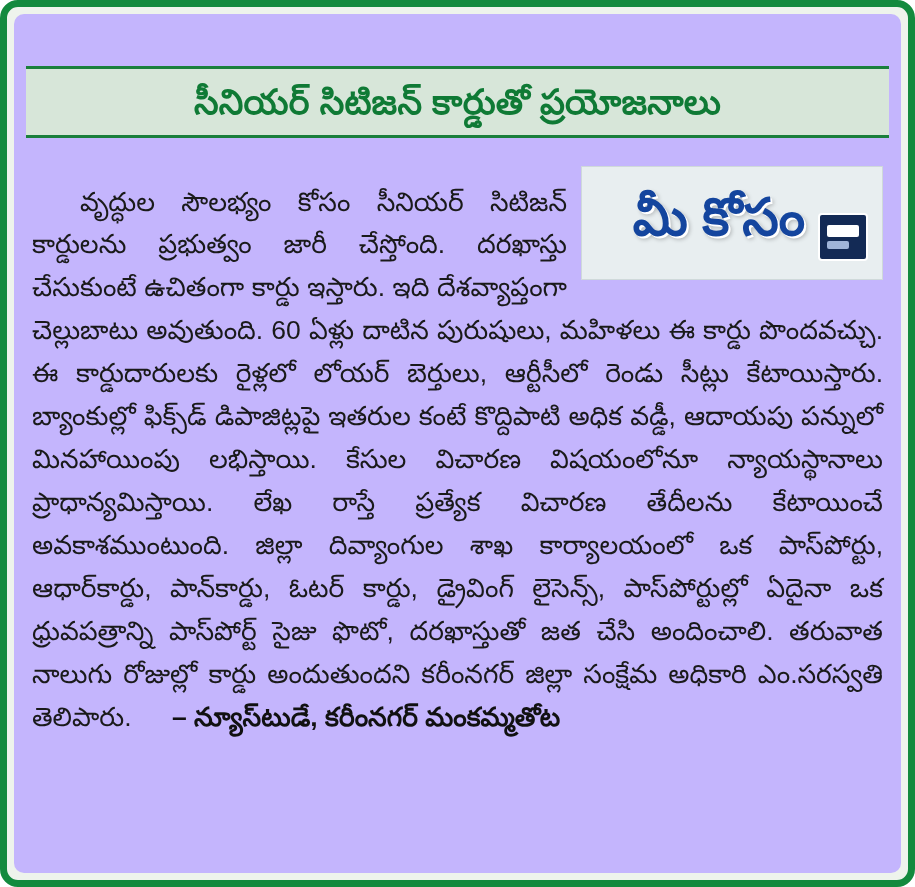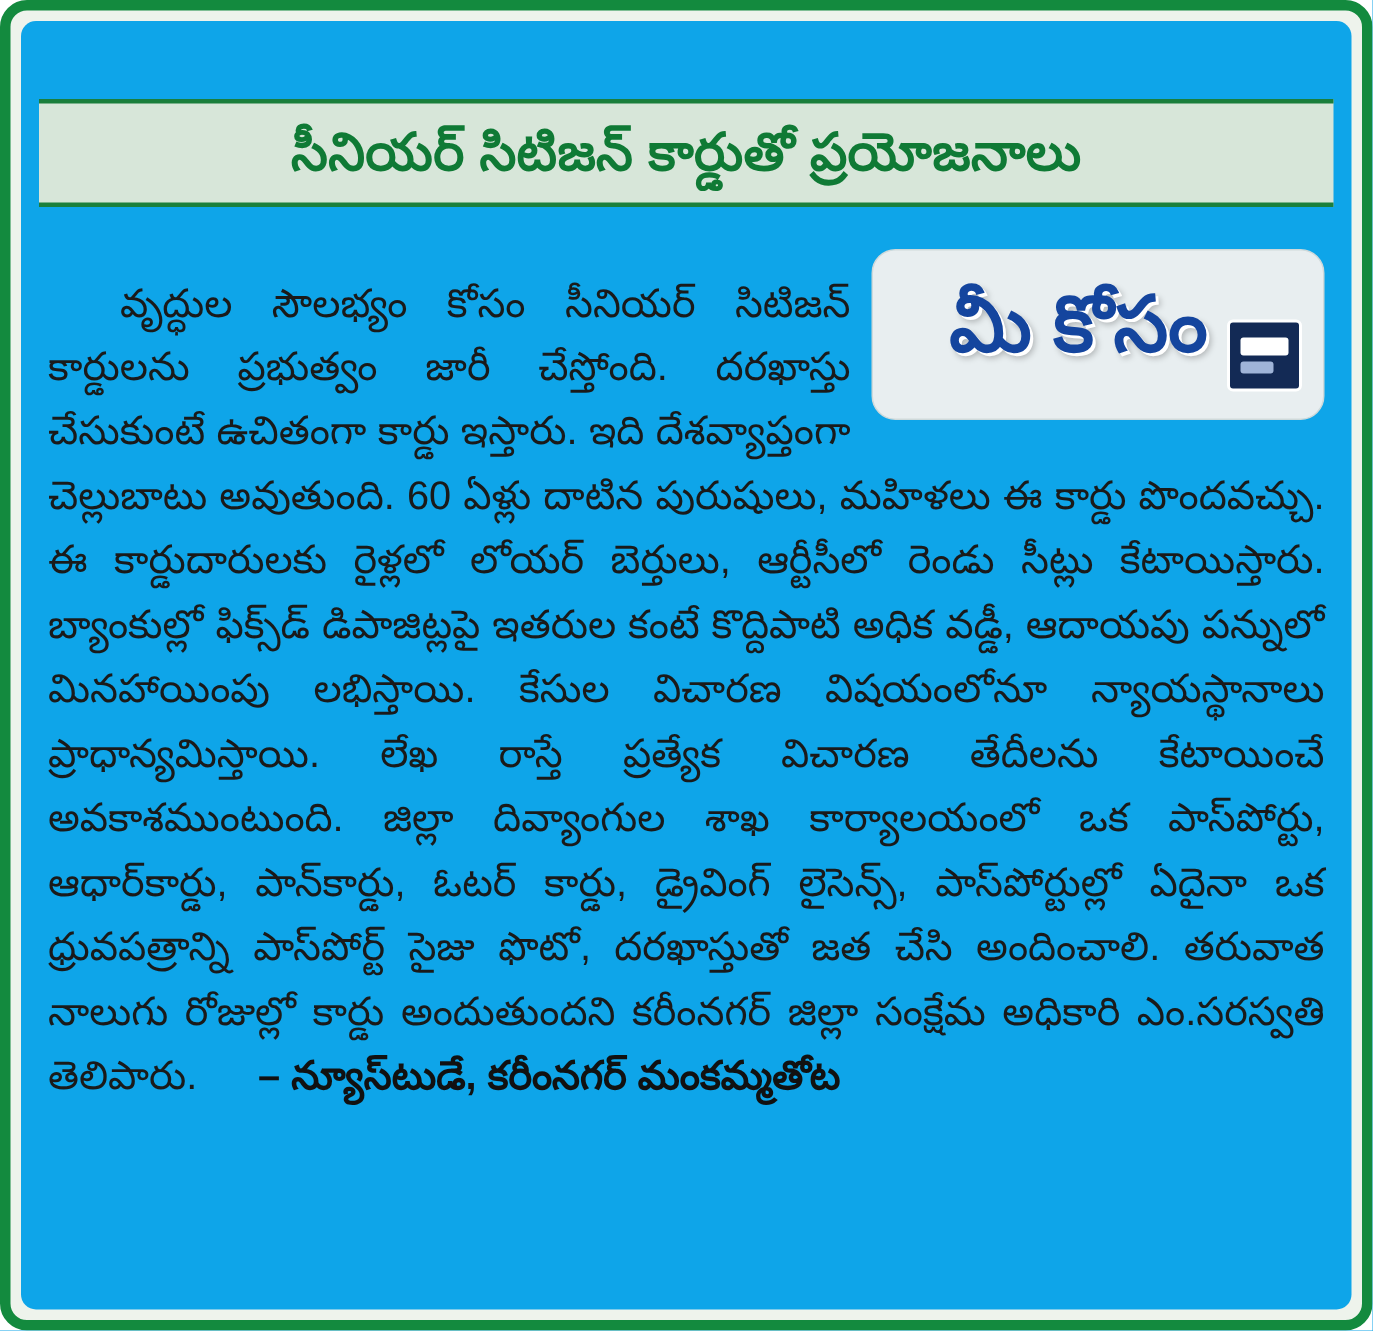--- a/index.html
+++ b/index.html
@@ -19,21 +19,21 @@
     height: 887px;
     box-sizing: border-box;
     background: #eef3ec;
     border: 7px solid #138a3e;
     border-radius: 18px;
     overflow: hidden;
   }
   .inner {
     position: absolute;
     inset: 7px;
-    background: #0ea5e9;
+    background: #c4b5fd;
     border-radius: 10px;
   }
   .headline-band {
     position: absolute;
     left: 12px;
     right: 12px;
     top: 52px;
     height: 66px;
     background: #d7e6d9;
     border-top: 3px solid #1a7f3c;
@@ -58,21 +58,21 @@
     top: 140px;
     bottom: 30px;
   }
   .logo-box {
     float: right;
     width: 300px;
     height: 112px;
     margin: 12px 0 6px 14px;
     background: #e8eef0;
     border: 1px solid #cfd9da;
-    border-radius: 16px;
+    border-radius: 0;
     position: relative;
     overflow: hidden;
     display: flex;
     align-items: center;
     justify-content: center;
   }
   .logo-text {
     color: #14459e;
     font-size: 52px;
     font-weight: bold;

